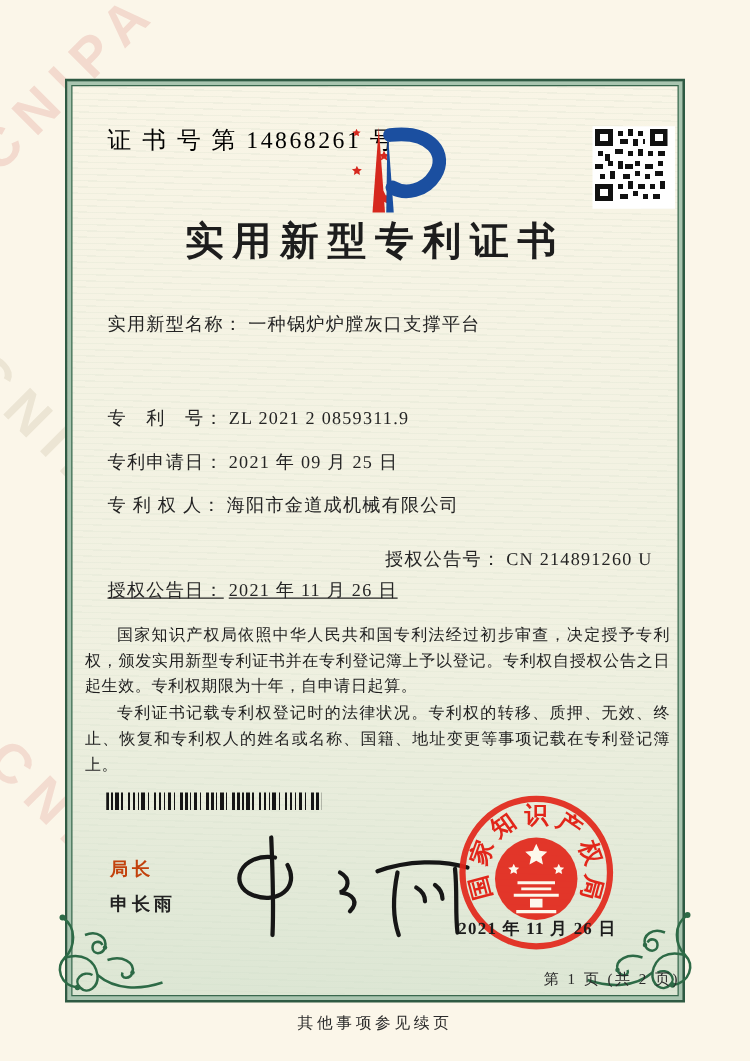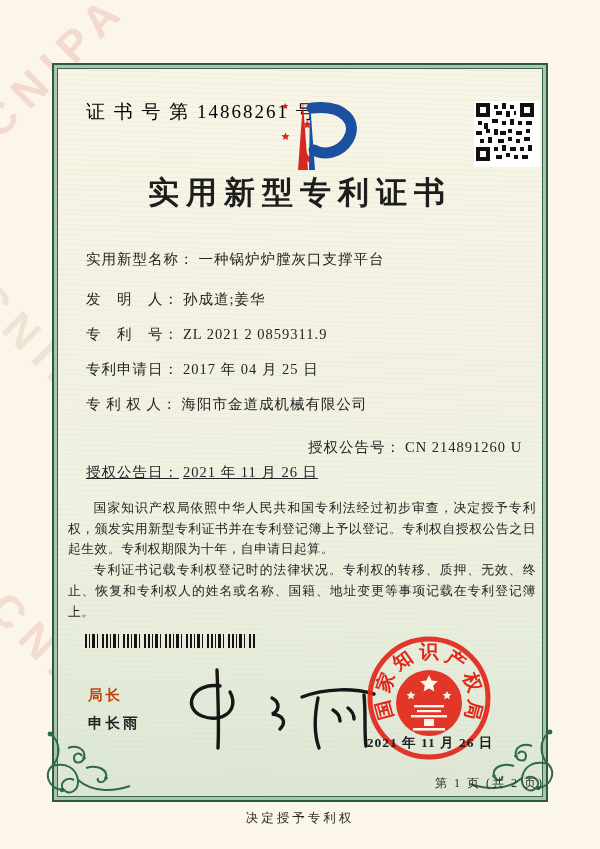--- a/index.html
+++ b/index.html
@@ -176,28 +176,25 @@
         <rect x="23" y="26" width="3" height="2"></rect>
       </g>
     </svg>
   </div>
 
   <div class="title">实用新型专利证书</div>
 
   <div class="field f0">
     <span class="lab">实用新型名称：</span><span>一种锅炉炉膛灰口支撑平台</span>
   </div>
-  <div class="field f1">
-    <span class="lab">发　明　人：</span><span>孙成道;姜华</span>
-  </div>
   <div class="field f2">
     <span class="lab">专　利　号：</span><span>ZL 2021 2 0859311.9</span>
   </div>
   <div class="field f3">
-    <span class="lab">专利申请日：</span><span>2017 年 04 月 25 日</span>
+    <span class="lab">专利申请日：</span><span>2021 年 09 月 25 日</span>
   </div>
   <div class="field f4">
     <span class="lab">专 利 权 人：</span><span>海阳市金道成机械有限公司</span>
   </div>
   <div class="field f6">
     <span class="lab">授权公告日：</span><span>2021 年 11 月 26 日</span>
   </div>
   <div class="field f7">
     <span class="lab">授权公告号：</span><span>CN 214891260 U</span>
   </div>
@@ -288,15 +285,15 @@
         <circle cx="10" cy="6" r="2.4"></circle>
           <circle cx="22" cy="62" r="2.2"></circle>
         <circle cx="44" cy="30" r="1.8"></circle>
           <circle cx="66" cy="50" r="1.8"></circle>
       </g>
     </svg>
   </div>
 
   <div class="page-num">第 1 页 (共 2 页)</div>
 
-  <div class="footer-note">决定授予专利权</div>
+  <div class="footer-note">其他事项参见续页</div>
 
 </div>
 
 </body></html>

